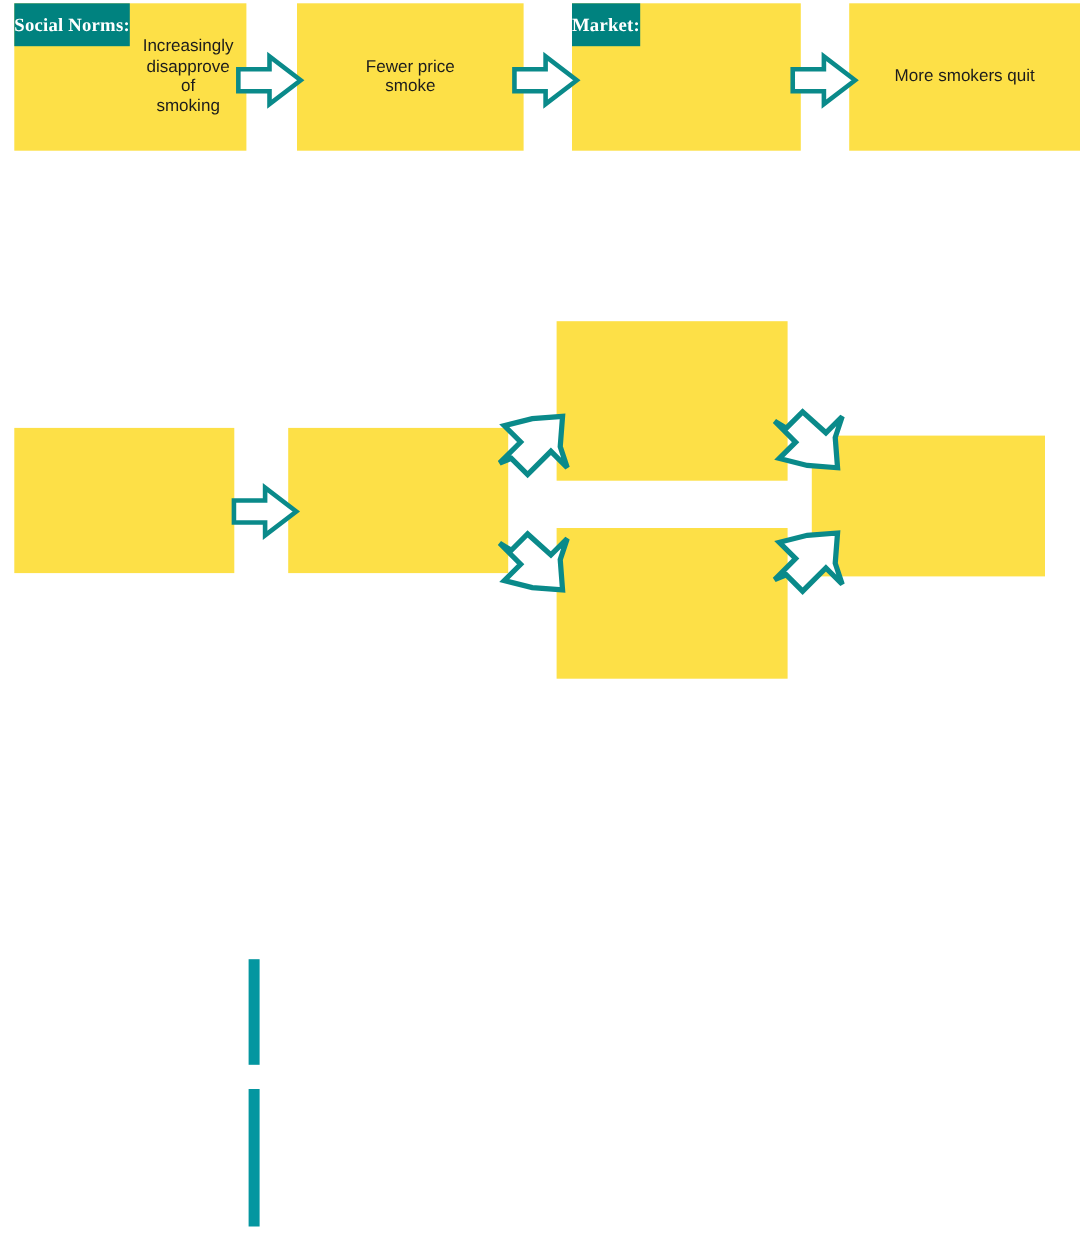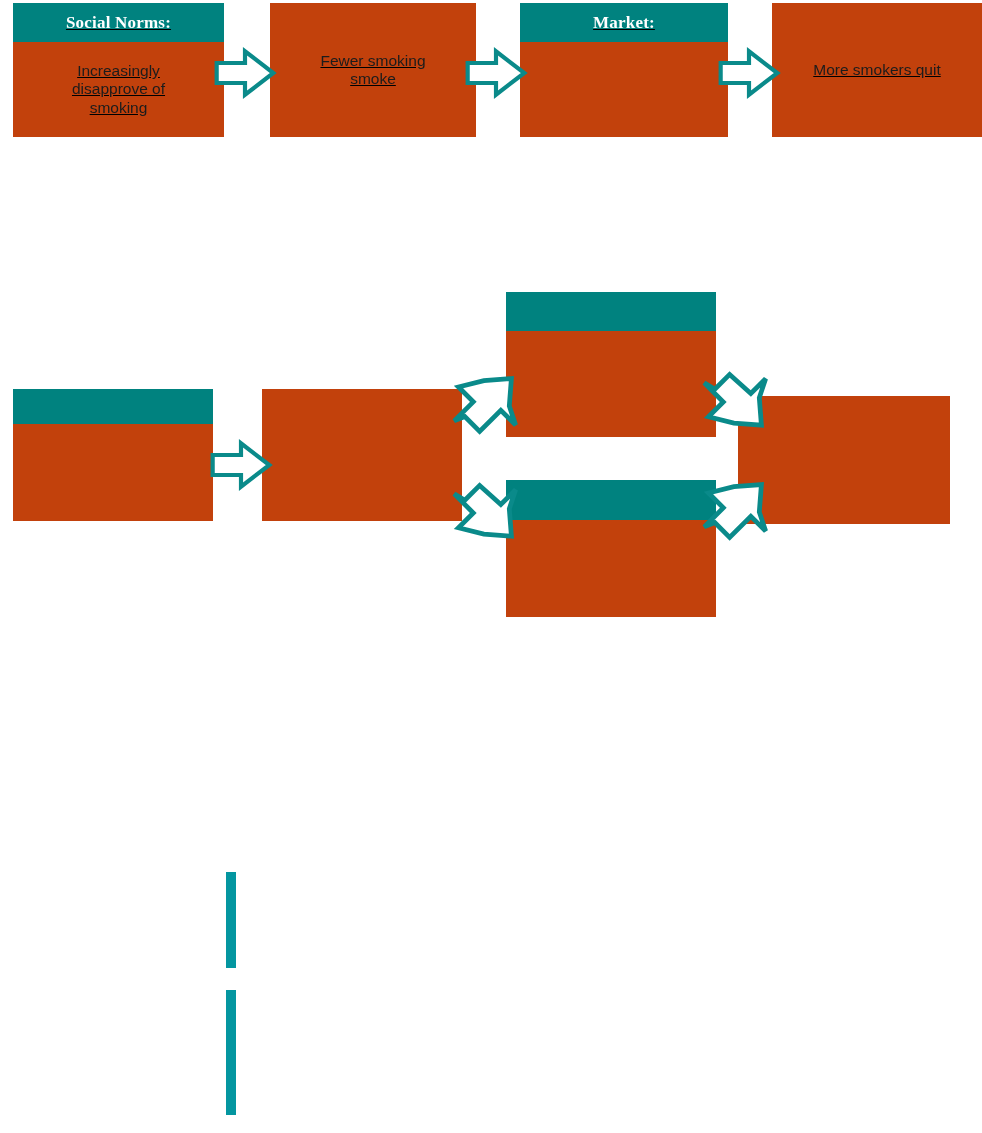--- a/index.html
+++ b/index.html
@@ -17,25 +17,24 @@
   .stage {
     position: absolute;
     left: 0; top: 0;
     width: 982px;
     height: 1133px;
   }
 
   
   .fbox {
     position: absolute;
-    background: #c2410c;
+    background: #fde047;
     box-sizing: border-box;
     display: flex;
-    flex-direction: column;
-    text-decoration: underline;
+    flex-direction: row;
   }
   .fbox .hdr {
     background: #00827f;
     color: #ffffff;
     font-family: "Liberation Serif", serif;
     font-weight: bold;
     font-size: 17px;
     line-height: 1;
     display: flex;
     align-items: center;
@@ -76,21 +75,21 @@
 <div class="stage">
 
   <div id="top-boxes">
       <div class="fbox" style="left: 13px; top: 3px; width: 211px; height: 134px;">
         <div class="hdr" style="height: 39px;">Social Norms:</div>
         <div class="bdy">Increasingly
 disapprove of
 smoking</div>
       </div>
       <div class="fbox noheader" style="left: 270px; top: 3px; width: 206px; height: 134px;">
-        <div class="bdy">Fewer smoking
+        <div class="bdy">Fewer price
 smoke</div>
       </div>
       <div class="fbox" style="left: 520px; top: 3px; width: 208px; height: 134px; gap: 40px;">
         <div class="hdr" style="height: 39px;">Market:</div>
       </div>
       <div class="fbox noheader" style="left: 772px; top: 3px; width: 210px; height: 134px; justify-content: center;">
         <div class="bdy">More smokers quit</div>
       </div>
     </div>
   <div id="top-arrows">

